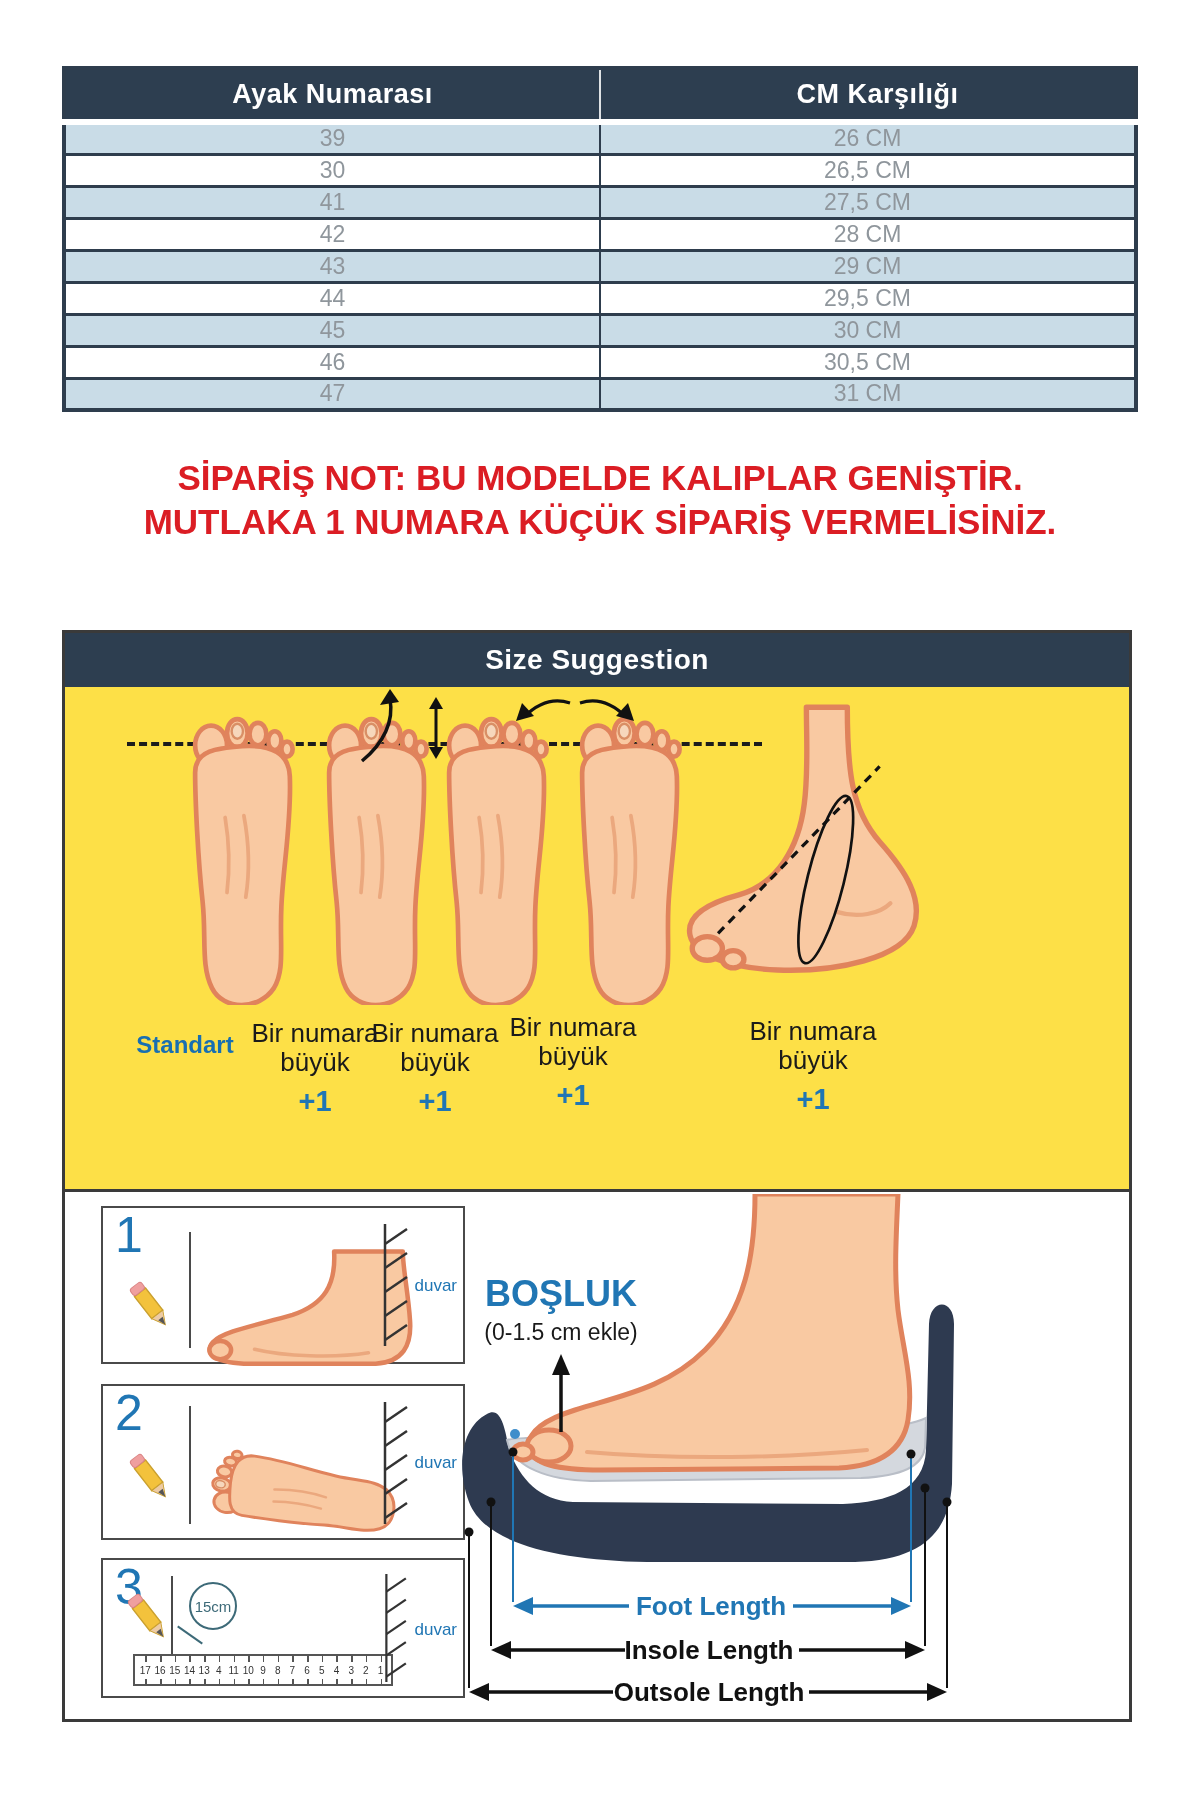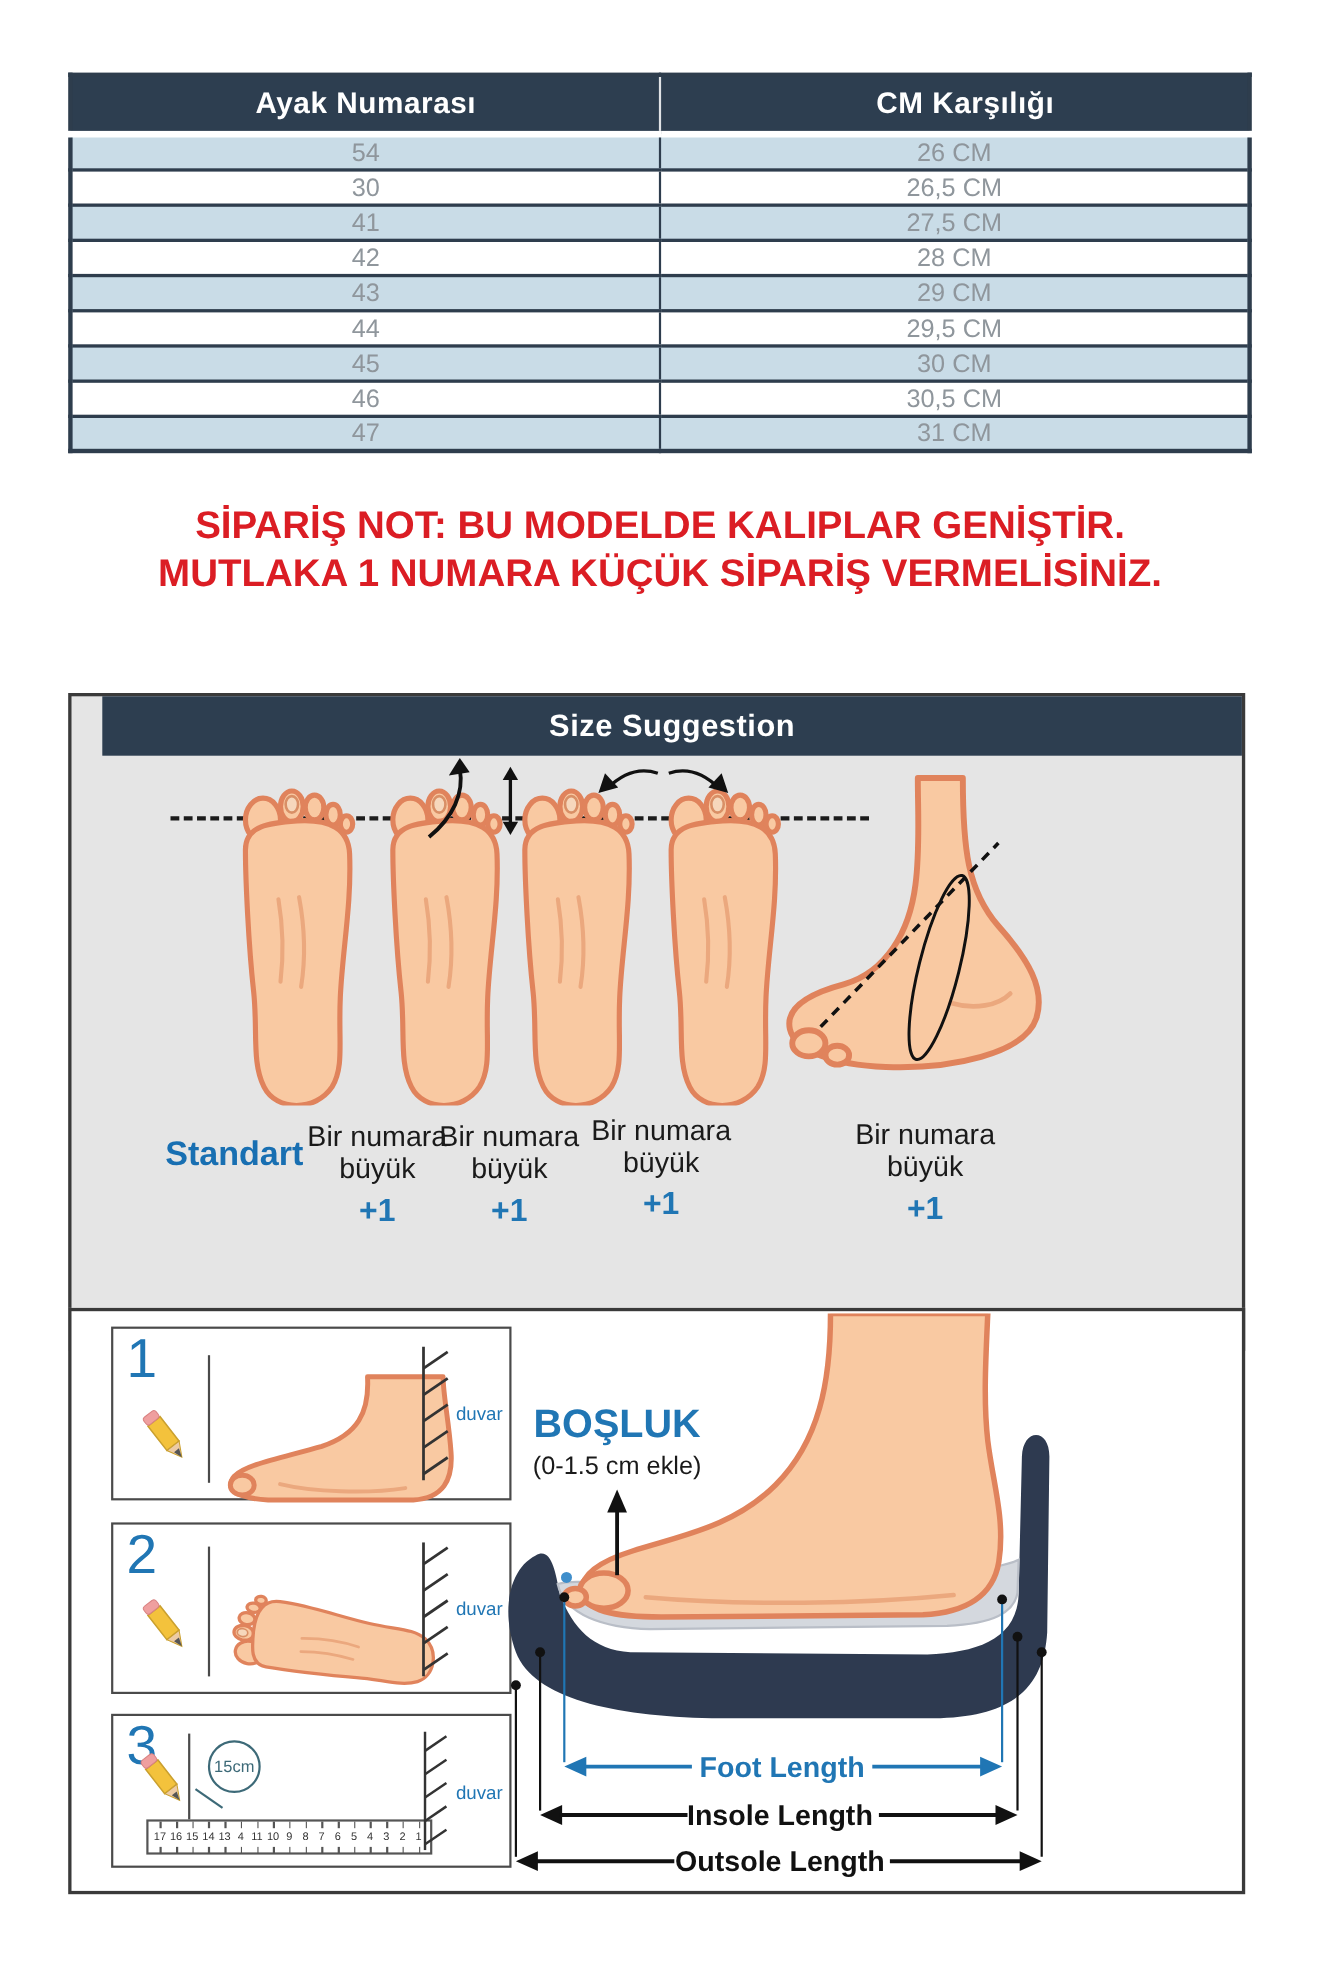--- a/index.html
+++ b/index.html
@@ -13,31 +13,31 @@
   .size-table th + th { border-left:2px solid rgba(255,255,255,.85);padding-left:20px; }
   .size-table td { height:32px; text-align:center; font-size:23px; color:#8f969c; background:#fff; }
   .size-table td + td { border-left:2px solid #2e3d4d;text-align:center; }
   .size-table tr.data + tr.data td { border-top:3px solid #2e3d4d; }
   .size-table tr.alt td { background:#c9dce7; }
 
   
   .warning { position:absolute; top:452px; left:0; width:100%; text-align:center; color:#db1d24; font-weight:800; font-size:35px; line-height:1.25; }
 
   
-  .suggestion-box { position:absolute; left:62px; top:626px; width:1070px; height:598px; border:3px solid #3a3a3a; background:#e5e5e5;padding-left:28px; }
+  .suggestion-box { position:absolute; left:62px; top:626px; width:1070px; height:598px; border:3px solid #3a3a3a; background:#fde047; }
   .suggestion-header { height:54px; background:#2d3e50; color:#fff; font-size:28px; font-weight:bold; display:flex; align-items:center; justify-content:center; letter-spacing:.5px; }
   .suggestion-body { position:relative; height:426px; }
   .toe-line { position:absolute; left:62px; top:55px; width:635px; border-top:4px dashed #1c1c1c; }
   .foot-top { position:absolute; top:18px; width:118px; height:300px; }
   .f1 { left:118px; } .f2 { left:252px; } .f3 { left:372px; } .f4 { left:505px; }
   .foot-ankle { position:absolute; left:610px; top:16px; width:280px; height:310px; }
   .ann { position:absolute; }
   .lbl { position:absolute; top:332px; transform:translateX(-50%); text-align:center; font-size:26px; color:#1a1a1a; line-height:1.12; width:150px; }
   .lbl .delta { color:#2076b4; font-weight:bold; font-size:29px; margin-top:8px; }
-  .lbl-standart { position:absolute; top:344px; left:120px; transform:translateX(-50%); color:#186fb2; font-weight:bold; font-size:31px; }
+  .lbl-standart { position:absolute; top:344px; left:120px; transform:translateX(-50%); color:#186fb2; font-weight:bold; font-size:24px; }
 
   
   .measure-box { position:absolute; left:62px; top:1185px; width:1070px; height:533px; border:3px solid #3a3a3a; background:#fff; }
   .panel { position:absolute; left:36px; width:364px; border:2px solid #4a4a4a; background:#fff; }
   .panel1 { top:14px;  height:158px; }
   .panel2 { top:192px; height:156px; }
   .panel3 { top:366px; height:140px; }
   .panel-num { position:absolute; left:12px; top:2px; color:#2076b4; font-size:50px; line-height:1; }
   .pencil { position:absolute; width:40px; height:58px; transform:rotate(-38deg); }
   .vline { position:absolute; width:2px; background:#4a4a4a; }
@@ -103,21 +103,21 @@
 
   <table class="size-table">
     <thead>
       <tr>
         <th>Ayak Numarası</th>
         <th>CM Karşılığı</th>
       </tr>
     </thead>
     <tbody>
       <tr class="data alt">
-          <td>54</td>
+          <td>39</td>
           <td>26 CM</td>
         </tr>
       <tr class="data">
           <td>30</td>
           <td>26,5 CM</td>
         </tr>
       <tr class="data alt">
           <td>41</td>
           <td>27,5 CM</td>
         </tr>

